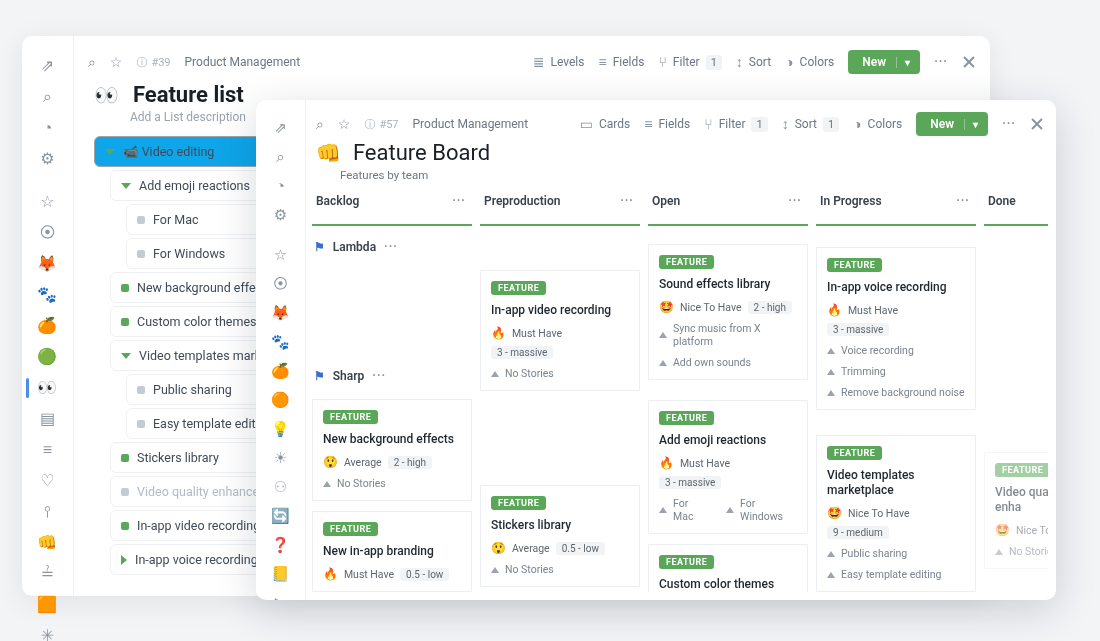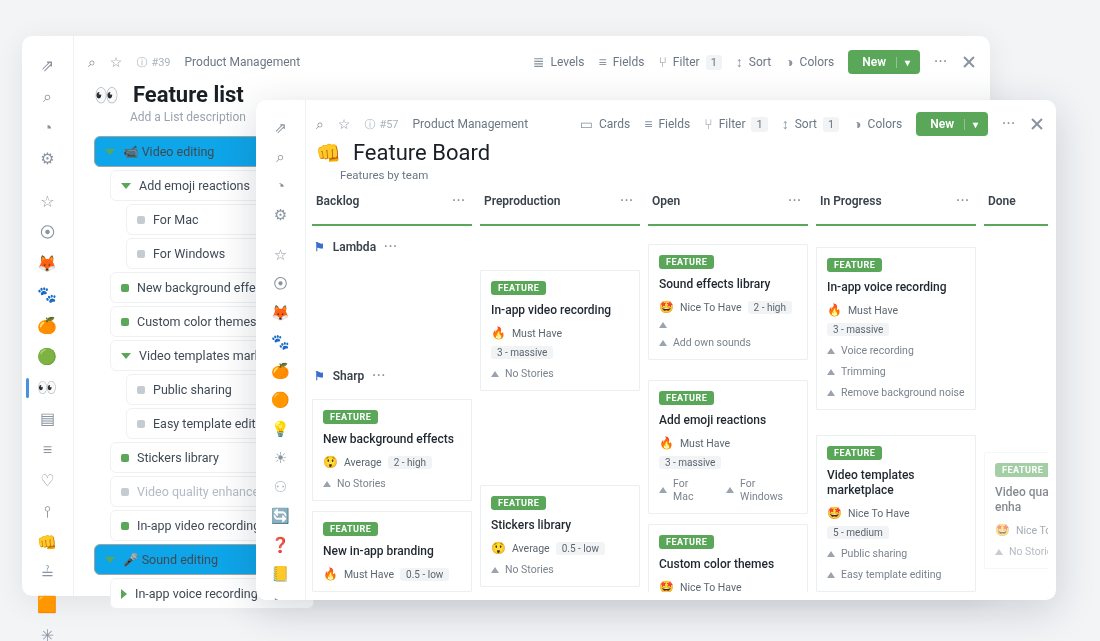--- a/index.html
+++ b/index.html
@@ -193,24 +193,20 @@
         <span>Stickers library</span>
       </div>
     <div class="tree-row lvl2 faded">
         <span class="sq-bullet gray"></span>
         <span>Video quality enhancement</span>
       </div>
     <div class="tree-row lvl2">
         <span class="sq-bullet"></span>
         <span>In-app video recording</span>
       </div>
-    <div class="tree-row lvl1">
-        <span class="tri-down"></span>
-        <span>🎤 Sound editing</span>
-      </div>
     <div class="tree-row lvl2">
         <span class="tri-play"></span>
         <span>In-app voice recording</span>
       </div>
   </div>
 </div>
 
 <div class="win-front">
   <div class="rail-front">
     <div class="logo-square"></div>
@@ -373,20 +369,21 @@
         <div class="card">
           <span class="pill-feat">FEATURE</span>
           <span class="card-title">Sound effects library</span>
           <div class="meta-row">
               <span class="fire">🤩</span>
               <span>Nice To Have</span>
               <span class="imp-chip">2 - high</span>
             </div>
           <div class="sub-row">
               <span class="pin"></span>
+              <span>Sync music from X platform</span>
             </div>
           <div class="sub-row">
               <span class="pin"></span>
               <span>Add own sounds</span>
             </div>
         </div>
 
         <div style="height:56px"></div>
 
         <div class="card">
@@ -442,21 +439,21 @@
         </div>
 
         <div style="height:38px"></div>
 
         <div class="card">
           <span class="pill-feat">FEATURE</span>
           <span class="card-title">Video templates marketplace</span>
           <div class="meta-row">
               <span class="fire">🤩</span>
               <span>Nice To Have</span>
-              <span class="imp-chip">5 - medium</span>
+              <span class="imp-chip">9 - medium</span>
             </div>
           <div class="sub-row">
               <span class="pin"></span>
               <span>Public sharing</span>
             </div>
           <div class="sub-row">
               <span class="pin"></span>
               <span>Easy template editing</span>
             </div>
         </div>

